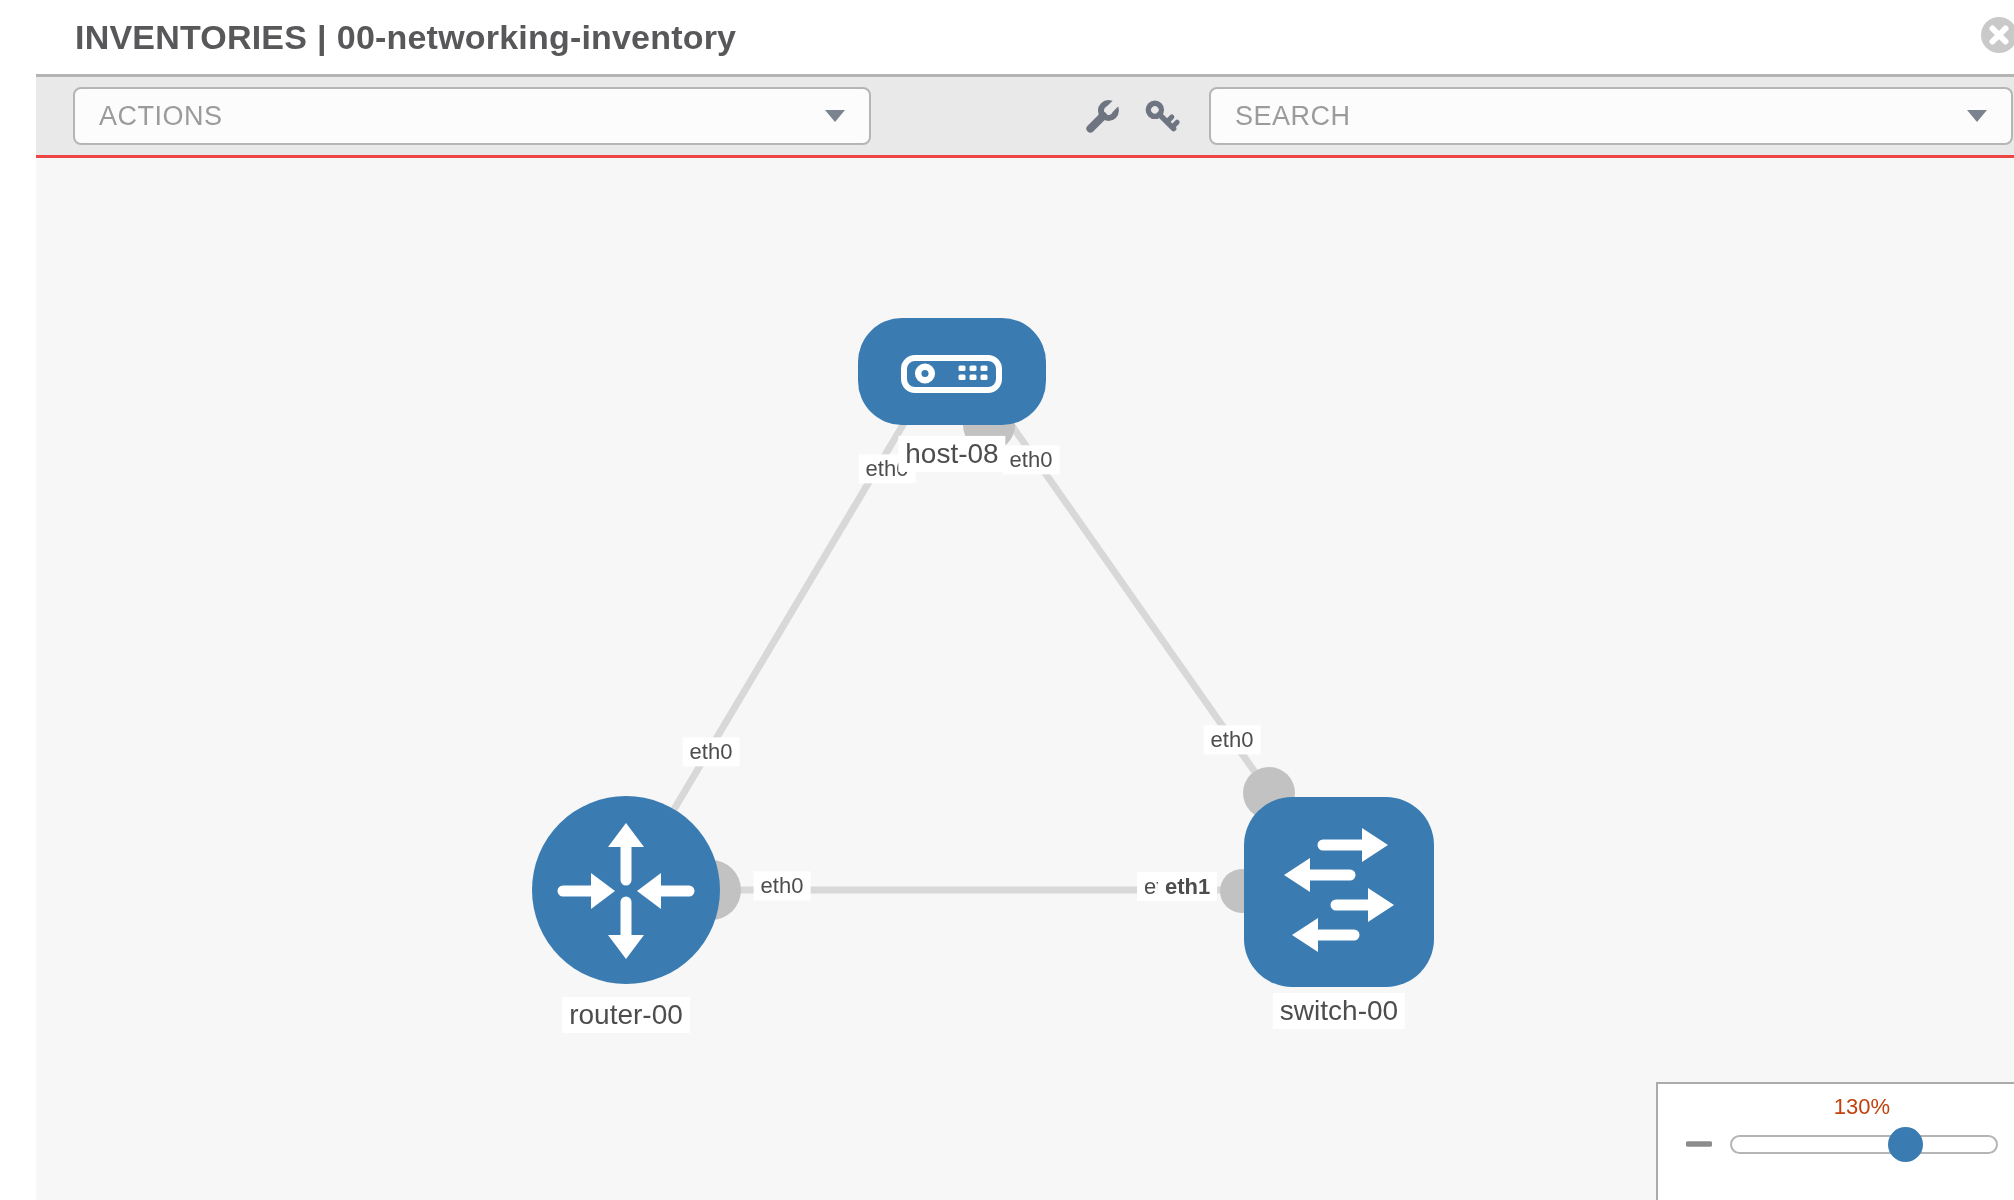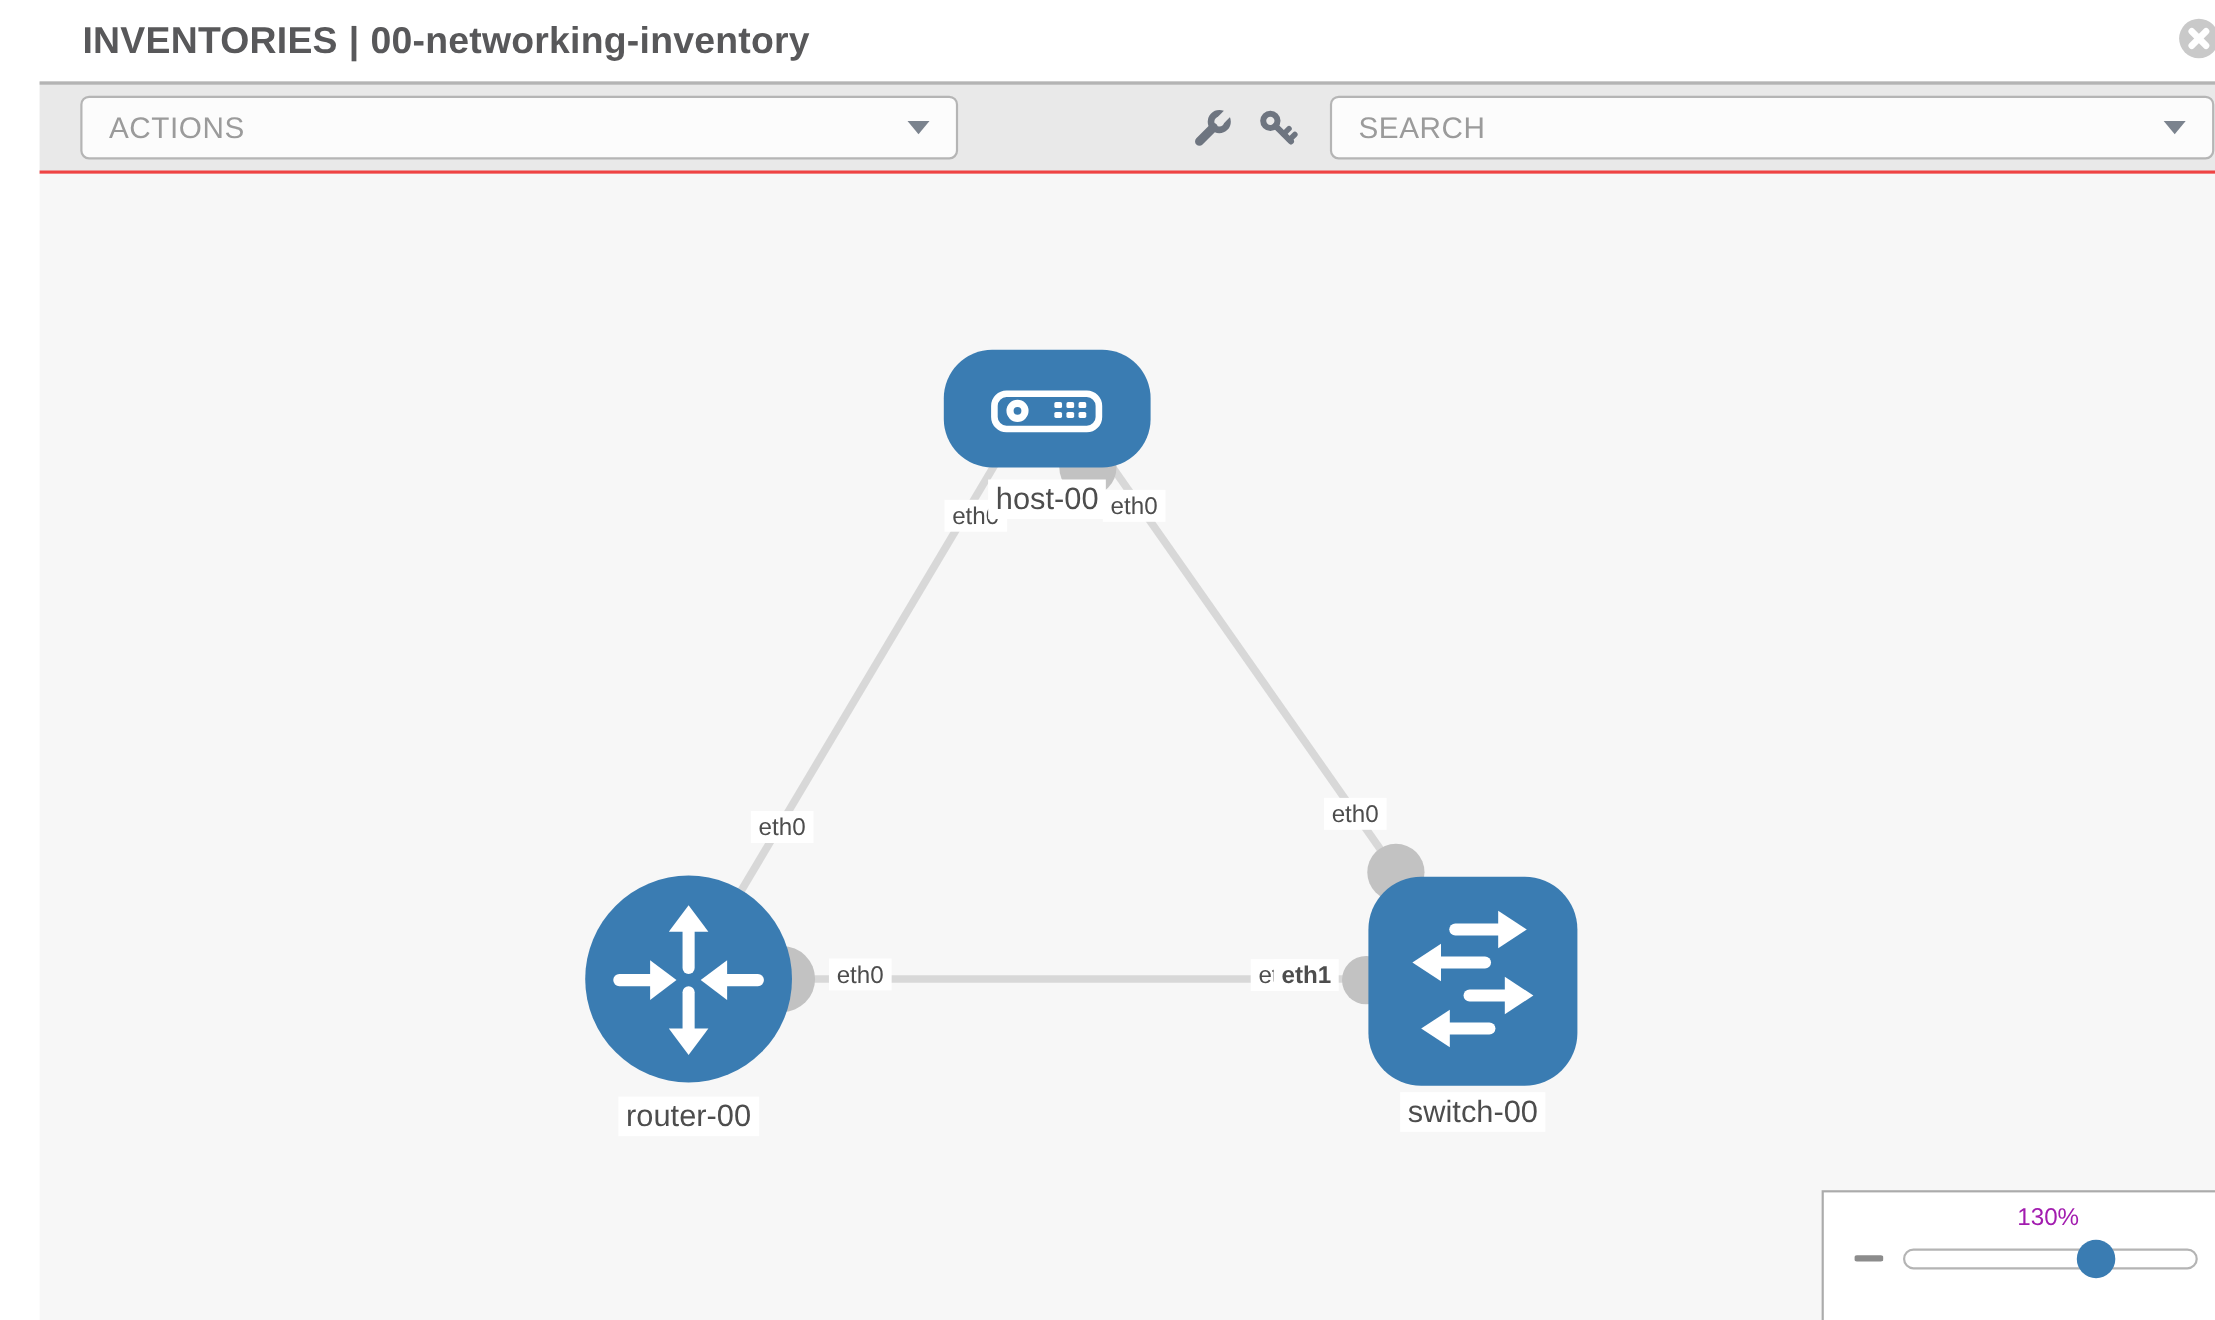--- a/index.html
+++ b/index.html
@@ -37,21 +37,21 @@
   .chip { position:absolute; background:#ffffff; color:#4d4d4d; white-space:nowrap;
           padding:2px 7px; line-height:1.15; }
   .node-chip { font-size:28px; transform:translate(-50%,-50%); }
   .if-chip { font-size:22px; transform:translate(-50%,-50%); }
   .if-chip-abs { font-size:22px; }
 
   
   .zoom-panel { position:absolute; left:1620px; top:924px; width:390px; height:290px;
                 background:#ffffff; border:2px solid #ababab; }
   .zoom-value { margin:10px 0 0 70px; width:268px; text-align:center;
-                font-size:22px; color:#a21caf; }
+                font-size:22px; color:#c2410c; }
   .zoom-row { display:flex; align-items:center; margin-top:9px; padding-left:26px; }
   .zoom-track { position:relative; width:268px; height:19px; margin-left:16px;
                 background:#ffffff; border:2px solid #b4b4b4; border-radius:10px; cursor:pointer; }
   .zoom-thumb { position:absolute; left:156px; top:-10px; width:35px; height:35px;
                 border-radius:50%; background:#3a7cb2; cursor:grab; }
   .zoom-btn { width:30px; height:30px; border:none; background:transparent; cursor:pointer;
               display:flex; align-items:center; justify-content:center; }
   .zoom-plus { margin-left:14px; }
 </style>
 </head>
@@ -160,21 +160,21 @@
     </svg>
 
     <span class="chip if-chip" style="left:851px; top:311px;">eth0</span>
     <span class="chip if-chip" style="left:995px; top:302px;">eth0</span>
     <span class="chip if-chip" style="left:675px; top:594px;">eth0</span>
     <span class="chip if-chip" style="left:1196px; top:582px;">eth0</span>
     <span class="chip if-chip" style="left:746px; top:728px;">eth0</span>
     <span class="chip if-chip-abs" style="left:1101px; top:714px; z-index:1;">eth0</span>
     <span class="chip if-chip-abs" style="left:1122px; top:714px; z-index:2;font-weight:bold;">eth1</span>
 
-    <span class="chip node-chip" style="left:916px; top:296px;">host-00</span>
+    <span class="chip node-chip" style="left:916px; top:296px;">host-08</span>
     <span class="chip node-chip" style="left:590px; top:857px;">router-00</span>
     <span class="chip node-chip" style="left:1303px; top:853px;">switch-00</span>
 
     <div class="zoom-panel">
       <div class="zoom-value">130%</div>
       <div class="zoom-row">
         <button class="zoom-btn">
           <svg width="26" height="26" viewBox="0 0 26 26">
             <line x1="2" y1="13" x2="24" y2="13" stroke="#8c8c8c" stroke-width="5.5" stroke-linecap="round"></line>
           </svg>

